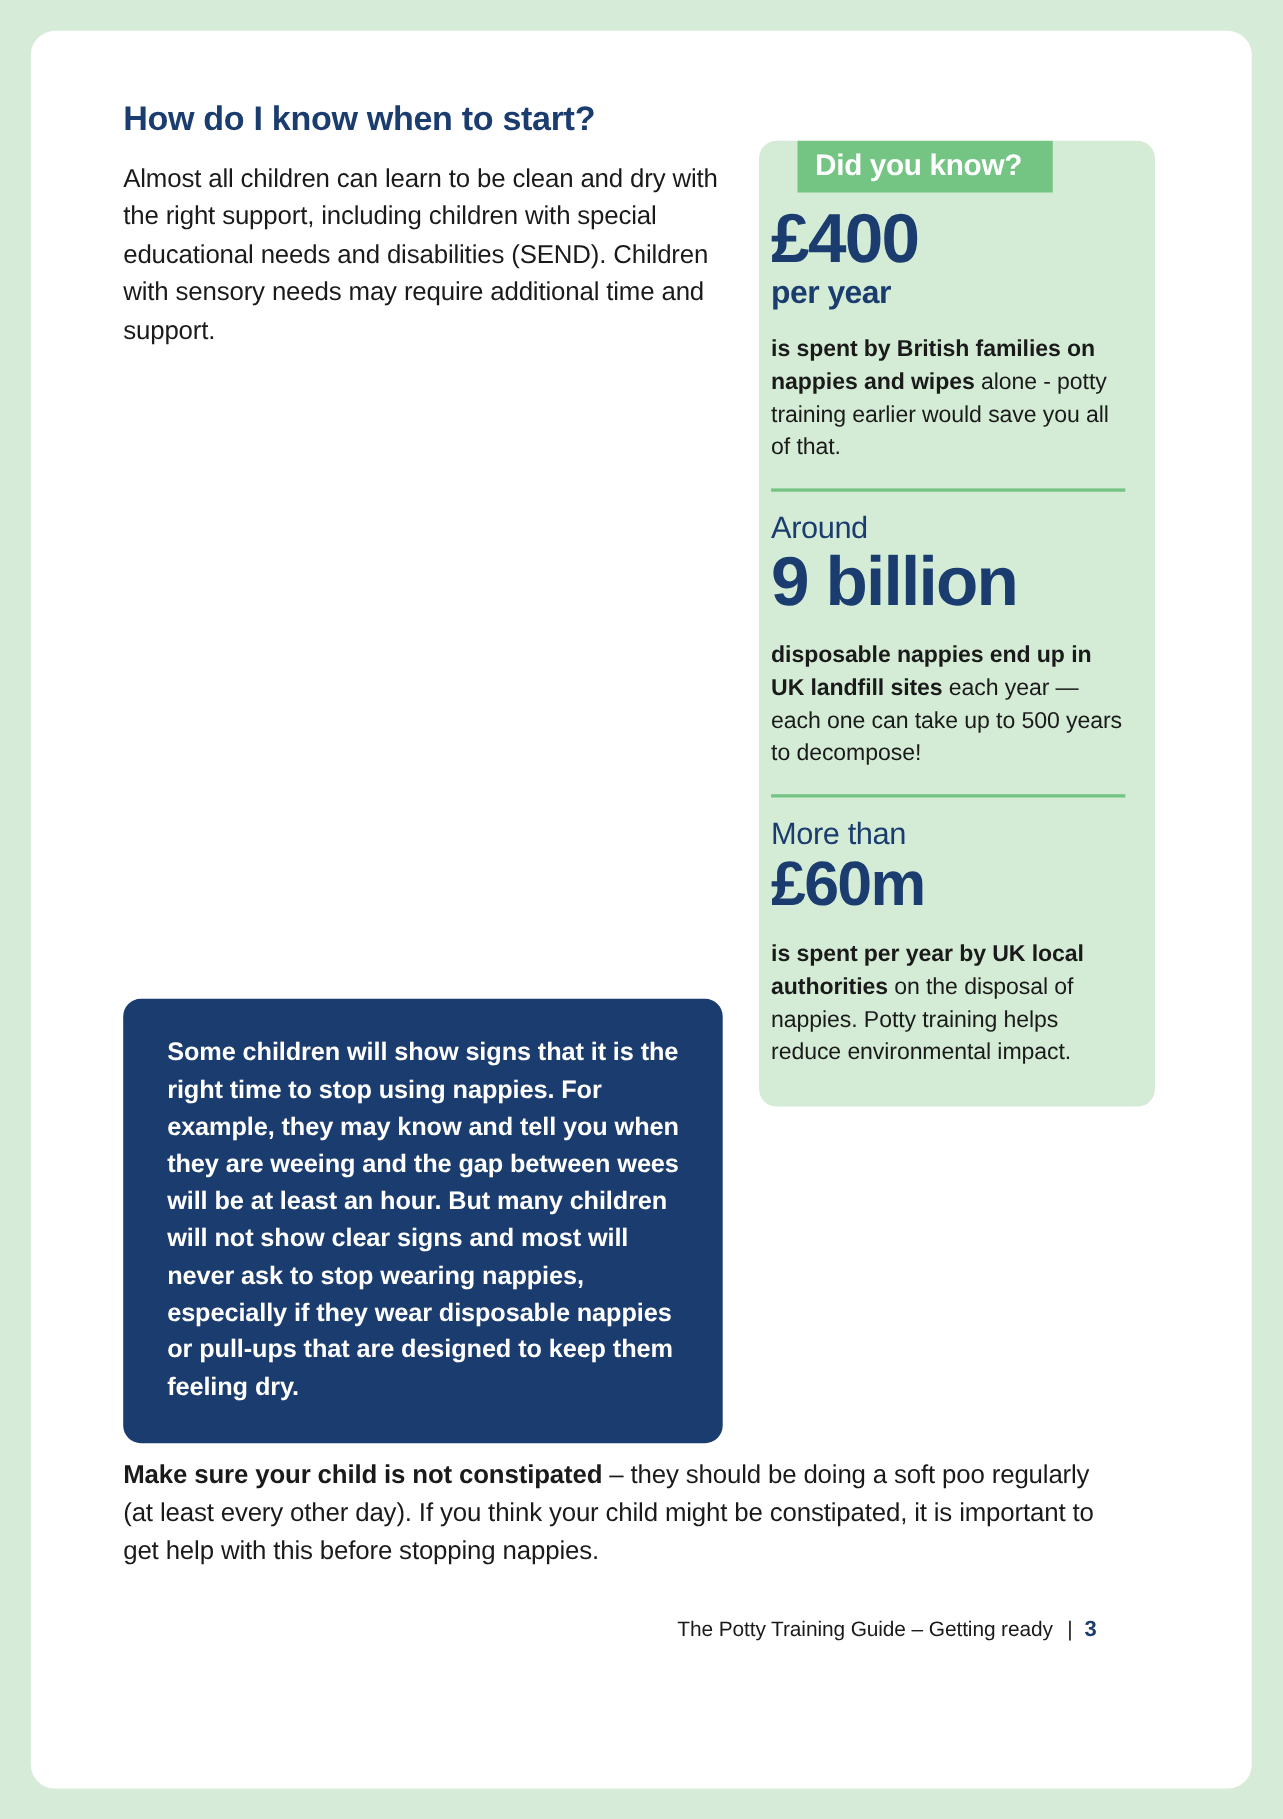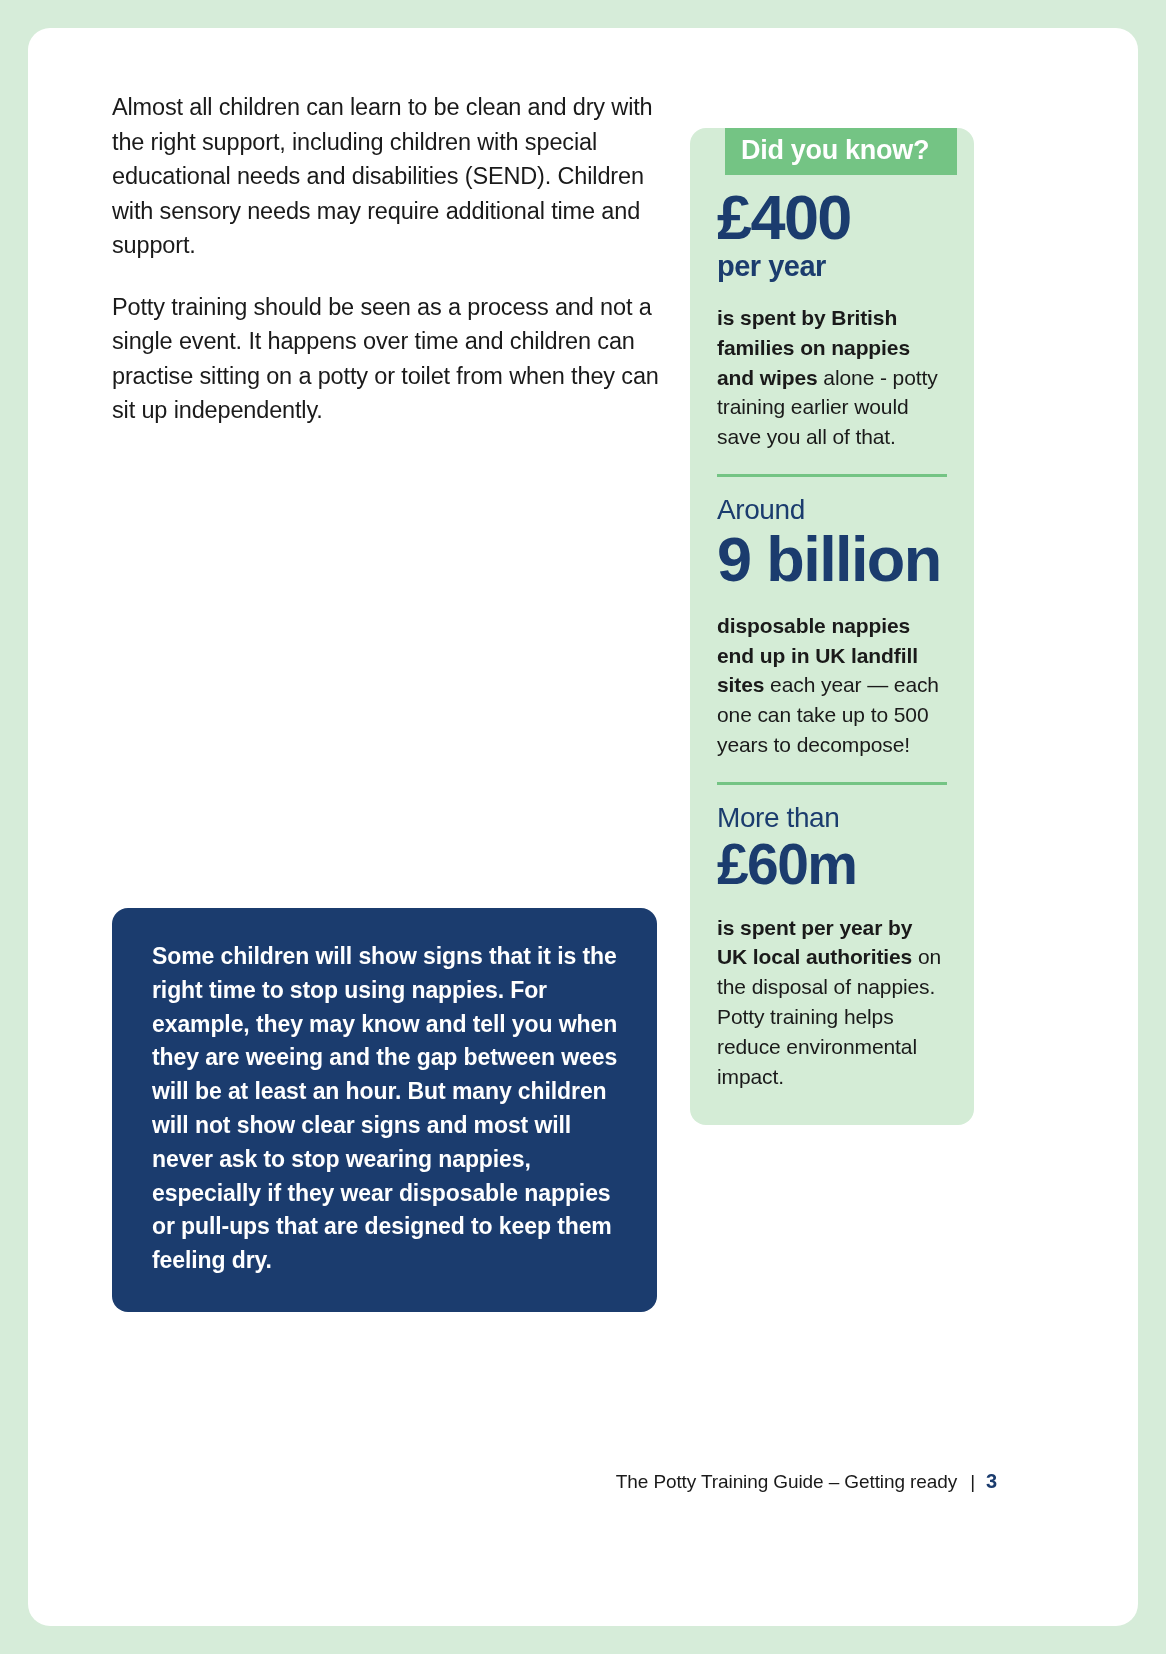--- a/index.html
+++ b/index.html
@@ -99,24 +99,24 @@
     color: #1b3c6e;
     font-weight: bold;
     font-size: 20px;
   }
 
   
   .sidebar {
     position: absolute;
     left: 662px;
     top: 100px;
-    width: 284px;
+    width: 360px;
     background: #d4ecd6;
     border-radius: 16px;
-    padding: 58px 27px 34px 27px;
+    padding: 58px 27px 34px 11px;
   }
   .dyk-badge {
     position: absolute;
     left: 697px;
     top: 100px;
     background: #74c484;
     color: #ffffff;
     font-size: 27px;
     font-weight: bold;
     letter-spacing: -0.3px;
@@ -164,24 +164,24 @@
   }
   .stat-desc b { font-weight: bold; }
 </style>
 </head>
 <body>
 
 <div class="page">
 
   <div class="main-col">
 
+    <h1 class="section-heading">How do I know when to start?</h1>
 
     <p class="body-par">Almost all children can learn to be clean and dry with the right support, including children with special educational needs and disabilities (SEND). Children with sensory needs may require additional time and support.</p>
 
-    <p class="body-par">Potty training should be seen as a process and not a single event. It happens over time and children can practise sitting on a potty or toilet from when they can sit up independently.</p>
 
 
   </div>
 
   <div class="callout">
     <p class="callout-text">Some children will show signs that it is the right time to stop using nappies. For example, they may know and tell you when they are weeing and the gap between wees will be at least an hour. But many children will not show clear signs and most will never ask to stop wearing nappies, especially if they wear disposable nappies or pull-ups that are designed to keep them feeling dry.</p>
   </div>
 
   <div class="sidebar">
 
@@ -201,18 +201,19 @@
     <div class="stat">
       <div class="stat-divider"></div>
       <div class="stat-pre">More than</div>
       <div class="stat-big size-lg">£60m</div>
       <p class="stat-desc"><b>is spent per year by UK local authorities</b><span> on the disposal of nappies. Potty training helps reduce environmental impact.</span></p>
     </div>
   </div>
 
   <div class="dyk-badge">Did you know?</div>
 
+  <p class="bottom-par"><b>Make sure your child is not constipated</b><span> – they should be doing a soft poo regularly (at least every other day). If you think your child might be constipated, it is important to get help with this before stopping nappies.</span></p>
 
   <div class="footer">
     <span>The Potty Training Guide – Getting ready</span><span class="sep">|</span><span class="pageno">3</span>
   </div>
 
 </div>
 
 </body></html>

